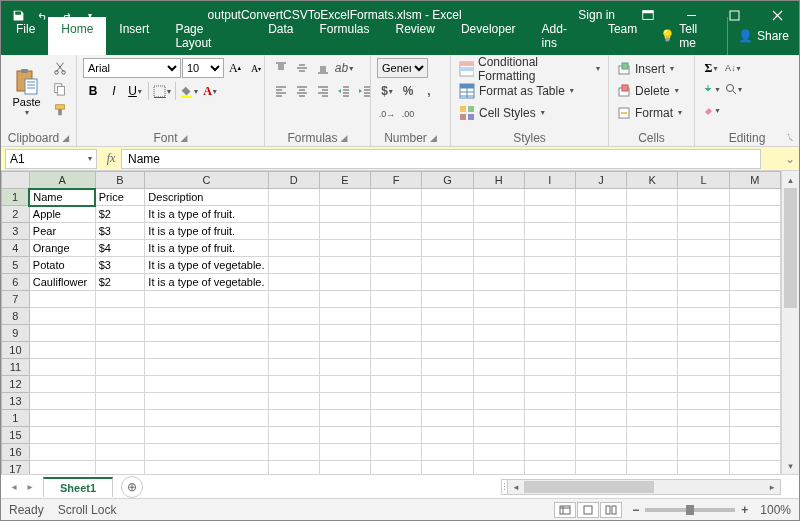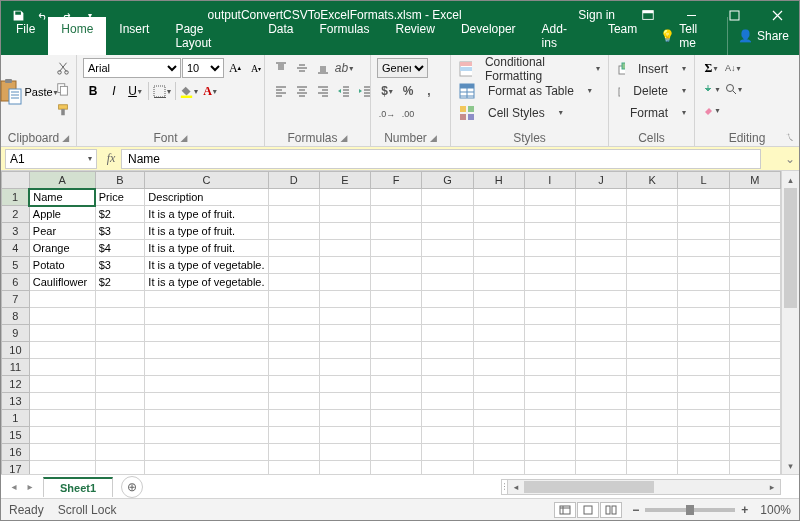--- a/index.html
+++ b/index.html
@@ -15,21 +15,21 @@
 .tabs{height:26px;background:#0c6b3d;display:flex;align-items:flex-end;padding-left:2px}
 .tab{padding:5px 13px;color:#fff;font-size:12px;cursor:pointer}
 .tab.active{background:#fff;color:#217346}
 .right-tabs{margin-left:auto;display:flex}
 .tell{display:flex;align-items:center;gap:4px;padding:5px 10px;color:#fff}
 .share{display:flex;align-items:center;gap:4px;padding:5px 10px;color:#fff;border-left:1px solid rgba(255,255,255,.3)}
 .ribbon{height:92px;background:#f3f3f3;border-bottom:1px solid #d4d4d4;display:flex;position:relative}
 .group{border-right:1px solid #d4d4d4;display:flex;flex-direction:column;padding:3px 6px 1px}
 .gbody{flex:1;display:flex;align-items:flex-start;gap:4px}
 .glabel{text-align:center;font-size:10px;color:#666;height:14px;display:flex;justify-content:center;align-items:center;gap:3px}
-.bigbtn{display:flex;flex-direction:row;align-items:center;justify-content:center;width:42px;height:68px;gap:0}
+.bigbtn{display:flex;flex-direction:column;align-items:center;justify-content:center;width:42px;height:68px;gap:0}
 .bigicon{width:28px;height:28px;display:flex;align-items:center;justify-content:center}
 .sm{width:20px;height:20px;display:flex;align-items:center;justify-content:center;border:1px solid transparent}
 .stack{display:flex;flex-direction:column;gap:1px}
 .row{display:flex;align-items:center;gap:1px}
 select.font{width:98px;height:20px;font-size:11px;border:1px solid #ababab;background:#fff}
 select.size{width:42px;height:20px;font-size:11px;border:1px solid #ababab;background:#fff}
 .drop{font-size:8px;color:#555;margin-left:1px}
 .collapse{position:absolute;right:4px;bottom:2px;font-size:10px;color:#777;cursor:pointer}
 .fb{height:24px;background:#fef9c3;border-bottom:1px solid #d4d4d4;display:flex;align-items:center}
 .namebox{width:92px;height:20px;border:1px solid #ccc;margin:0 4px;padding:0 4px;font-size:11px;display:flex;align-items:center;justify-content:space-between;background:#fff}
@@ -61,21 +61,21 @@
 .sthumb-h{position:absolute;left:0;top:1px;bottom:1px;width:130px;background:#cdcdcd}
 .status{height:22px;background:#f3f3f3;border-top:1px solid #d4d4d4;display:flex;align-items:center;padding:0 8px;font-size:11px;color:#555}
 .status .mid{flex:1}
 .viewbtns{display:flex;gap:1px;margin-right:10px}
 .vbtn{width:22px;height:16px;border:1px solid #c0c0c0;background:#fff;display:flex;align-items:center;justify-content:center;font-size:9px;color:#666}
 .zoom{display:flex;align-items:center;gap:6px}
 .zslider{width:90px;height:4px;background:#c0c0c0;position:relative}
 .zslider::after{content:"";position:absolute;left:50%;top:-3px;width:8px;height:10px;background:#888;margin-left:-4px}
 .dlaunch{font-size:9px;color:#888}
 svg{display:block}
-.ribbon-mid-btn{display:flex;align-items:center;gap:13px;height:21px;padding:0 2px;font-size:11px;color:#333}
+.ribbon-mid-btn{display:flex;align-items:center;gap:4px;height:21px;padding:0 2px;font-size:11px;color:#333}
 </style>
 </head>
 <body>
 
 <div class="win">
 
   <div class="titlebar">
     <div class="qat">
       <div class="qat-btn">
           <svg width="13" height="13" viewBox="0 0 16 16">

